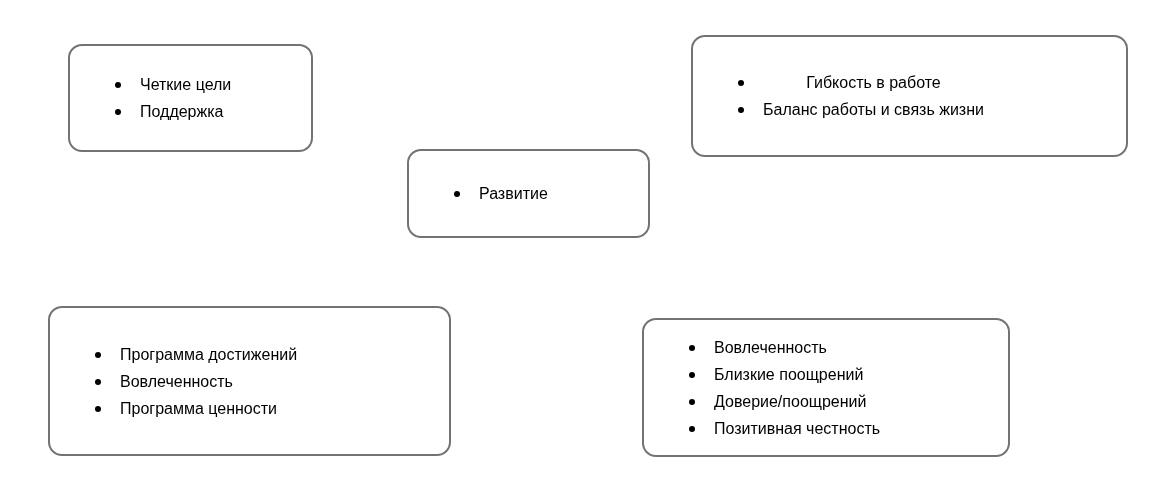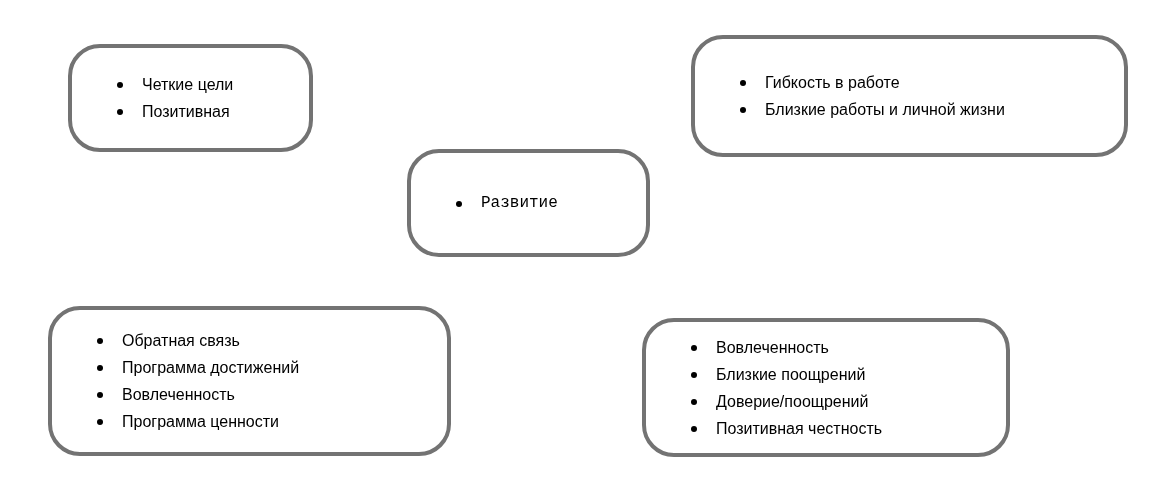--- a/index.html
+++ b/index.html
@@ -12,22 +12,22 @@
     width: 1159px;
     height: 495px;
     background: #ffffff;
     overflow: hidden;
     font-family: "Liberation Sans", sans-serif;
     color: #000000;
   }
   .node {
     position: absolute;
     box-sizing: border-box;
-    border: 4px solid #737373;
-    border-radius: 32px;
+    border: 2px solid #737373;
+    border-radius: 14px;
     background: #ffffff;
     display: flex;
     align-items: center;
   }
   .node ul {
     list-style: none;
     margin: 0;
     padding: 0 10px 0 44px;
   }
   .node li {
@@ -41,53 +41,52 @@
     content: "";
     position: absolute;
     left: 1px;
     top: 11px;
     width: 6px;
     height: 6px;
     border-radius: 50%;
     background: #000000;
   }
   .box-1 { left: 68px;  top: 44px;  width: 245px; height: 108px; }
-  .box-2 { left: 691px; top: 35px;  width: 437px; height: 122px; }
-  .box-3 { left: 407px; top: 149px; width: 243px; height: 108px; font-family: Liberation Mono, monospace; }
+  .box-2 { left: 691px; top: 35px;  width: 437px; height: 122px; text-align: center; }
+  .box-3 { left: 407px; top: 149px; width: 243px; height: 89px; }
   .box-4 { left: 48px;  top: 306px; width: 403px; height: 150px; }
   .box-5 { left: 642px; top: 318px; width: 368px; height: 139px; align-items: center; }
 </style>
 </head>
 <body>
 
 <div class="canvas">
 
   <div class="node box-1">
     <ul>
       <li>Четкие цели</li>
-      <li>Позитивная</li>
+      <li>Поддержка</li>
     </ul>
   </div>
 
   <div class="node box-2">
     <ul>
       <li>Гибкость в работе</li>
-      <li>Близкие работы и личной жизни</li>
+      <li>Баланс работы и связь жизни</li>
     </ul>
   </div>
 
   <div class="node box-3">
     <ul>
       <li>Развитие</li>
     </ul>
   </div>
 
   <div class="node box-4">
     <ul>
-      <li>Обратная связь</li>
       <li>Программа достижений</li>
       <li>Вовлеченность</li>
       <li>Программа ценности</li>
     </ul>
   </div>
 
   <div class="node box-5">
     <ul>
       <li>Вовлеченность</li>
       <li>Близкие поощрений</li>

